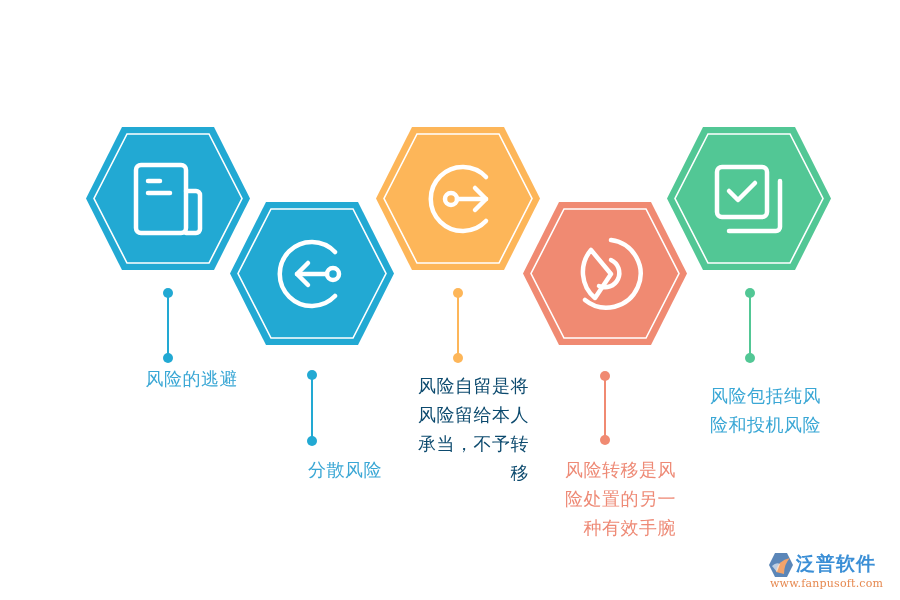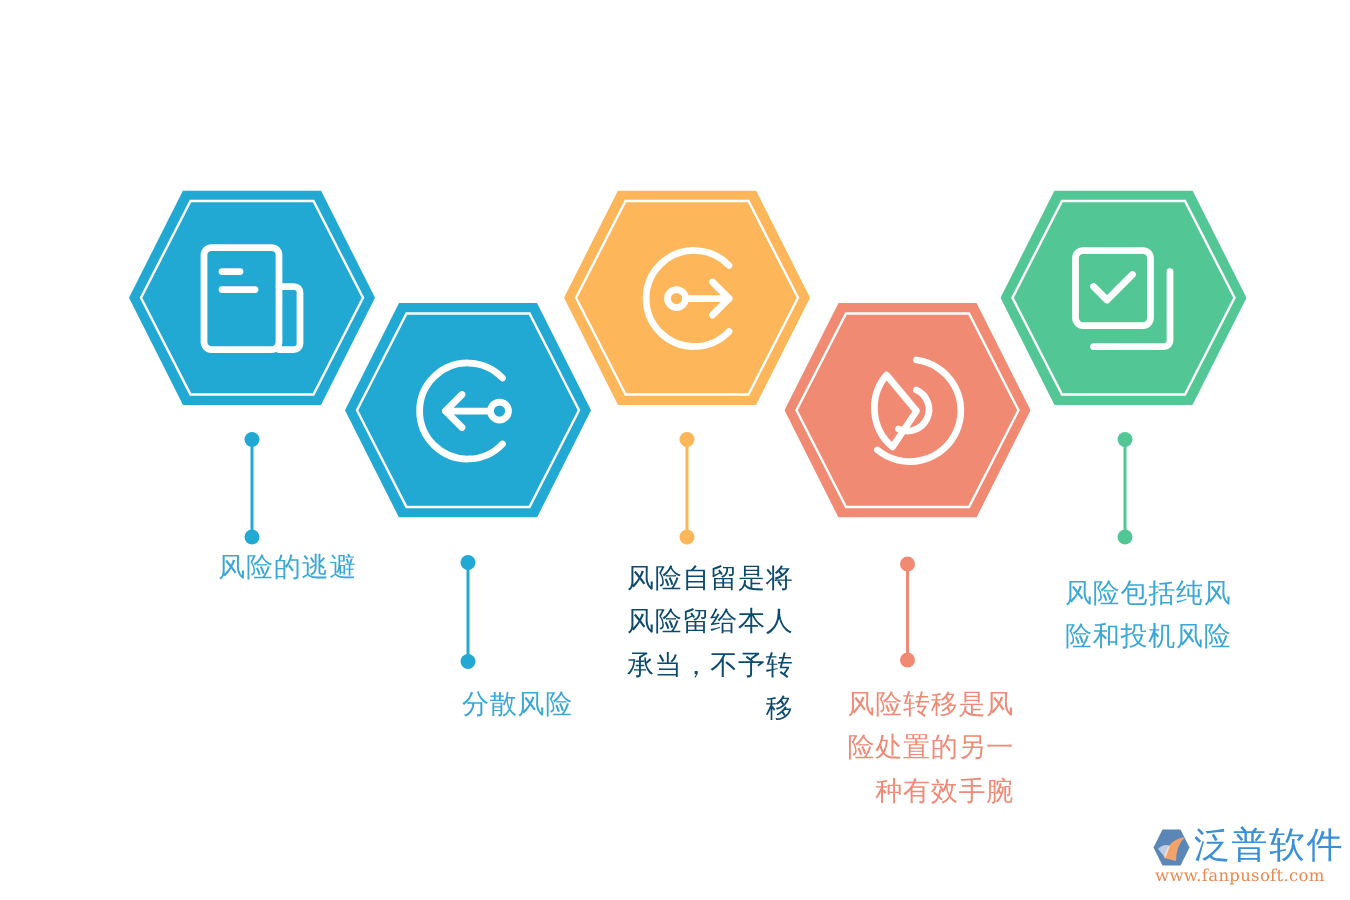--- a/index.html
+++ b/index.html
@@ -59,25 +59,26 @@
       position: absolute;
       left: 0;
       top: 0;
       width: 26px;
       height: 26px;
     }
     .logo-name {
       position: absolute;
       left: 28px;
       top: -2px;
-      font-size: 24px;
+      font-size: 19px;
       line-height: 26px;
       color: #3b8fd6;
       letter-spacing: 1px;
       white-space: nowrap;
+      font-weight: bold;
     }
     .logo-url {
       position: absolute;
       left: 2px;
       top: 26px;
       font-family: "DejaVu Serif", "Liberation Serif", serif;
       font-size: 11px;
       line-height: 12px;
       color: #e6884f;
       white-space: nowrap;

